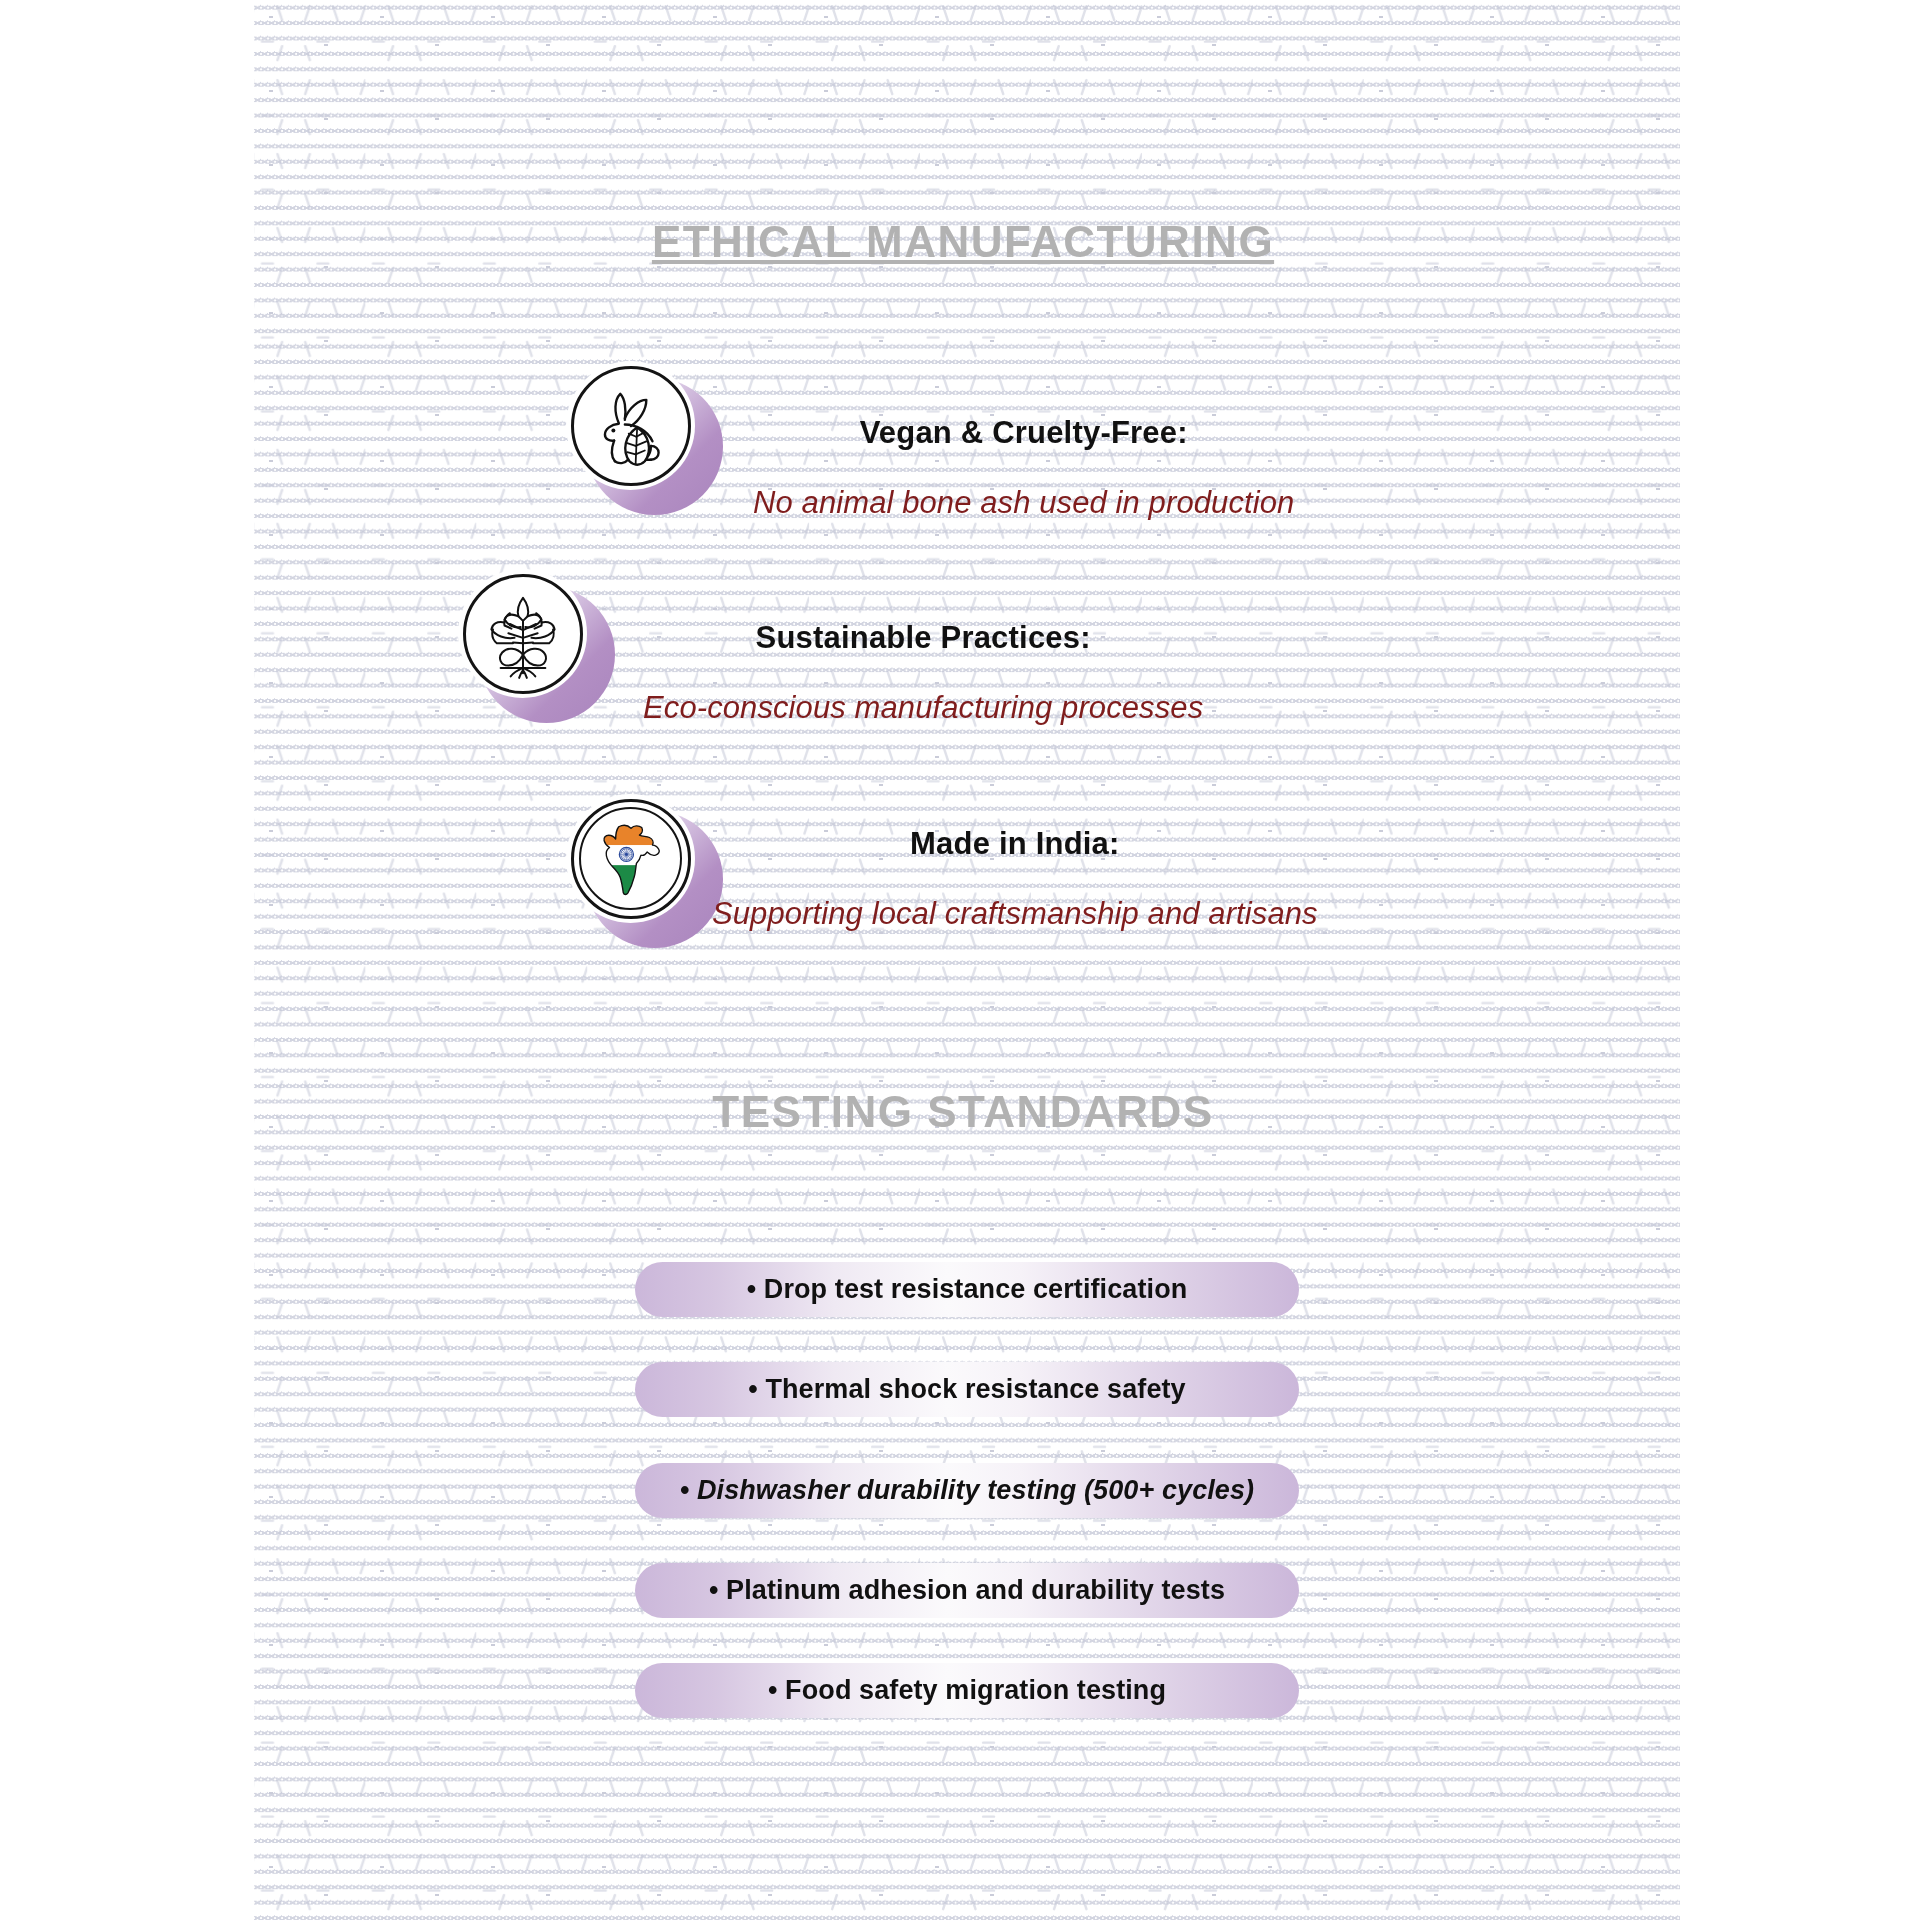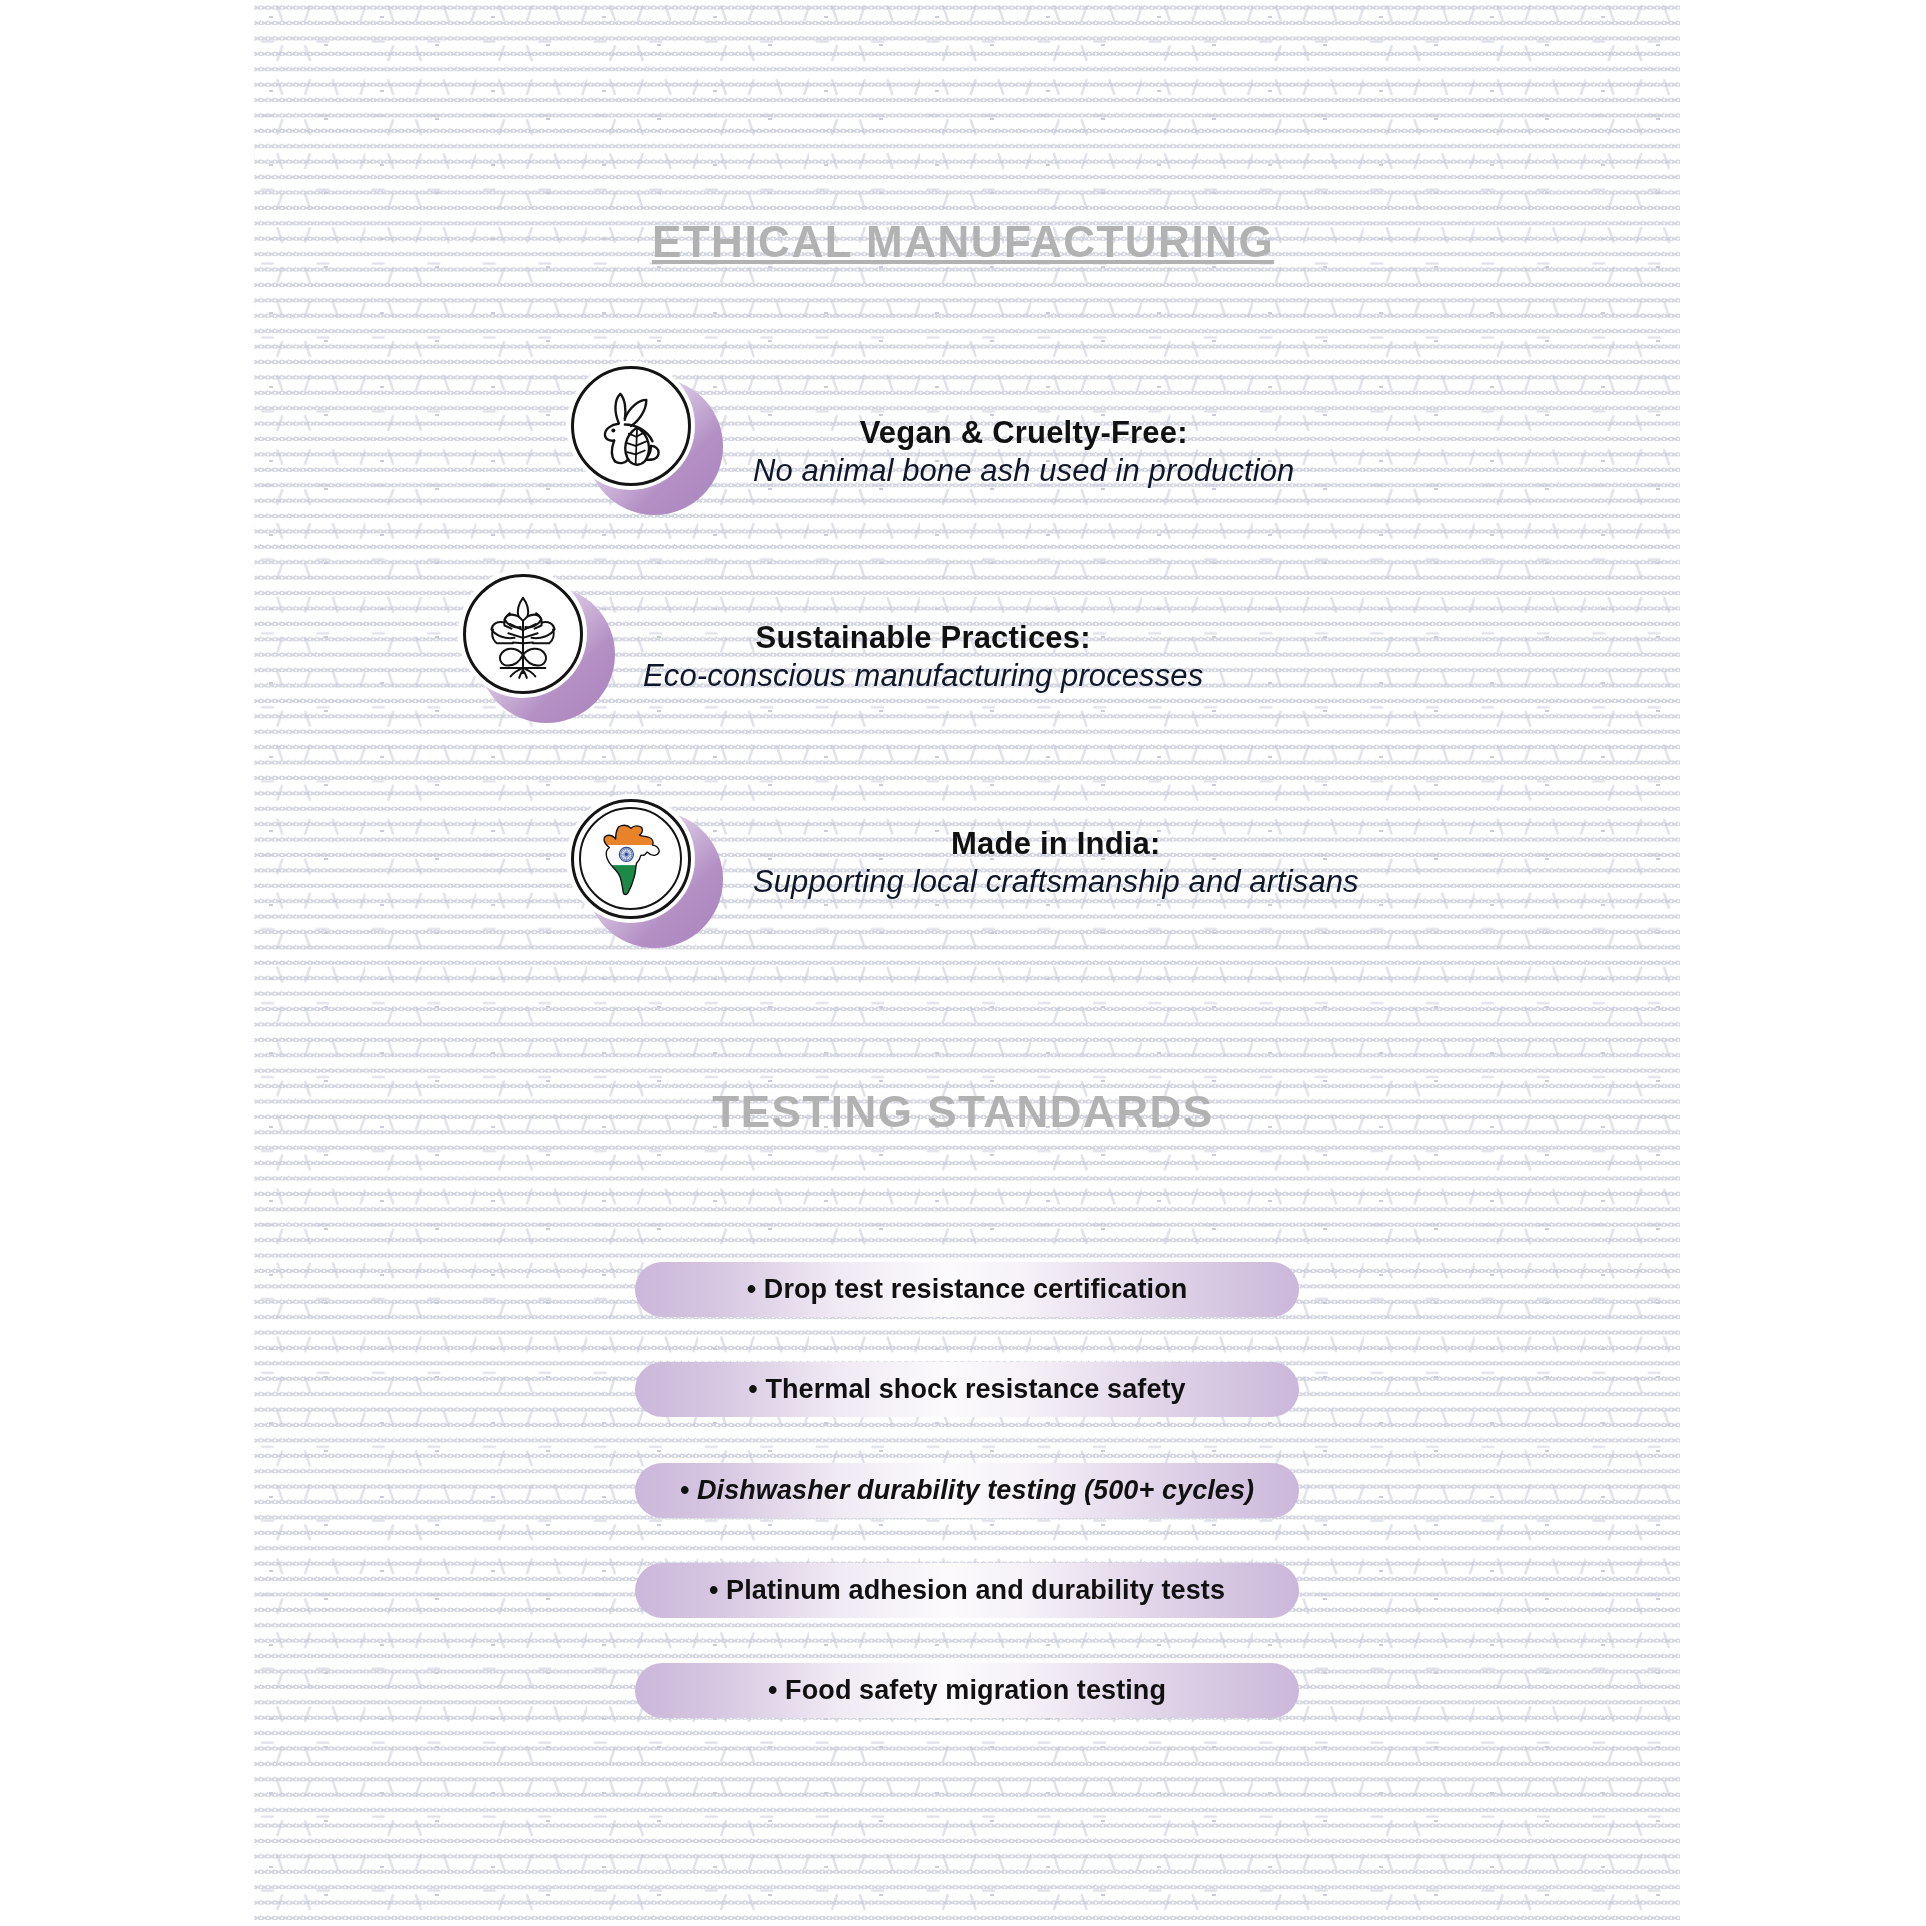--- a/index.html
+++ b/index.html
@@ -81,22 +81,22 @@
   .badge .disc.double:after{
     content:"";position:absolute;left:5.4px;top:5.4px;right:5.4px;bottom:5.4px;
     border:2.3px solid #141414;border-radius:50%;
   }
   .feature-text{position:absolute;text-align:center;}
   .feature-head{
     font-size:31px;font-weight:bold;color:#111111;line-height:1.18;
     letter-spacing:0.2px;white-space:nowrap;
   }
   .feature-sub{
-    font-size:31px;font-style:italic;color:#0f172a;line-height:1.25;
-    letter-spacing:0.1px;white-space:nowrap;
+    font-size:31px;font-style:italic;color:#7f1d1d;line-height:1.25;
+    letter-spacing:0.1px;white-space:nowrap;margin-top:32px;
   }
 
   
   .pill{
     position:absolute;
     height:55px;
     border-radius:31px;
     background:linear-gradient(90deg,#cbb7da 0%, #d6c6e1 12%, #efe9f3 30%, #fbfafc 47%, #f6f2f8 58%, #ddd0e6 82%, #cbb7da 100%);
     display:flex;align-items:center;justify-content:center;
     box-sizing:border-box;
@@ -270,21 +270,21 @@
               <line x1="-2.9" y1="-7" x2="2.9" y2="7"></line>
               <line x1="2.9" y1="-7" x2="-2.9" y2="7"></line>
               <line x1="-7" y1="-2.9" x2="7" y2="2.9"></line>
               <line x1="7" y1="-2.9" x2="-7" y2="2.9"></line>
             </g>
           </g>
         </svg>
       </div>
     </div>
 
-    <div class="feature-text" style="left:753px;top:826px;">
+    <div class="feature-text" style="left:712px;top:826px;">
       <div class="feature-head">Made in India:</div>
       <div class="feature-sub">Supporting local craftsmanship and artisans</div>
     </div>
   </div>
 
   <div class="section-title" id="title-testing">TESTING STANDARDS</div>
 
   <div class="pill" style="left:635px;top:1262px;width:664px;">
     <span>• Drop test resistance certification</span>
   </div>

